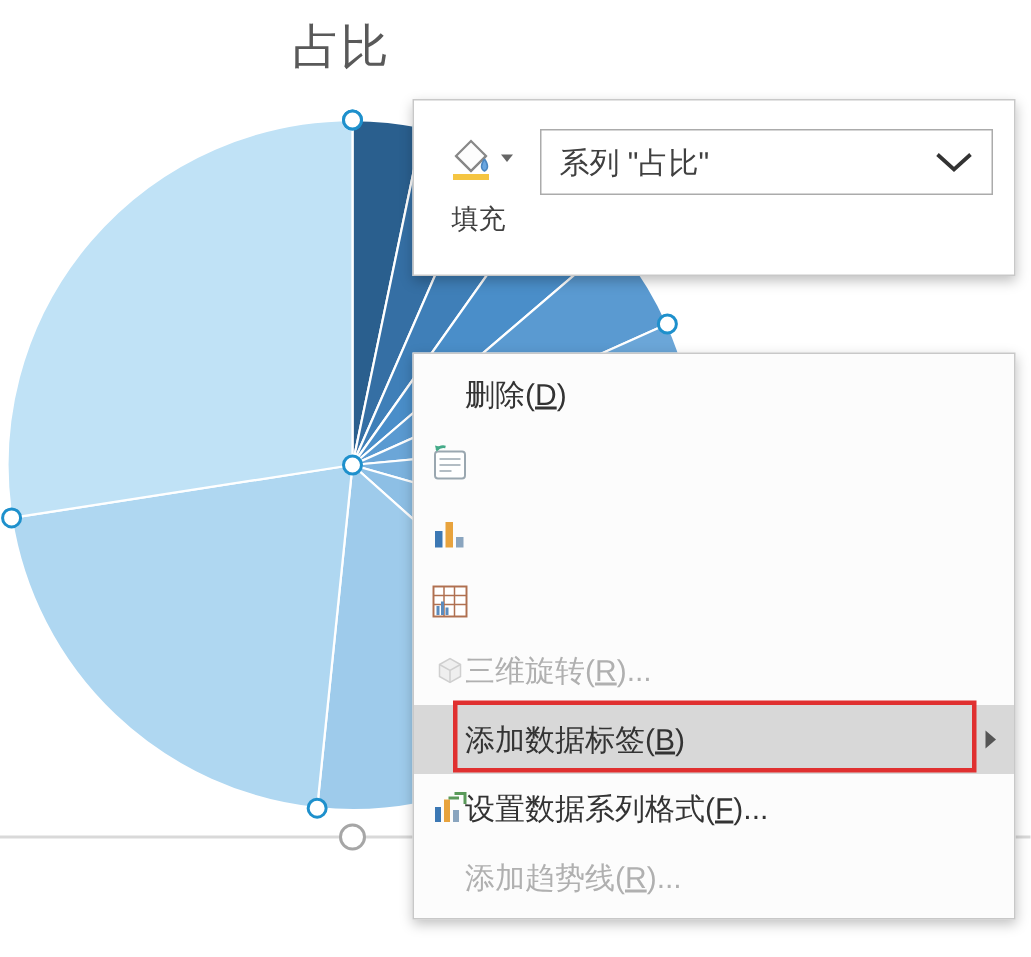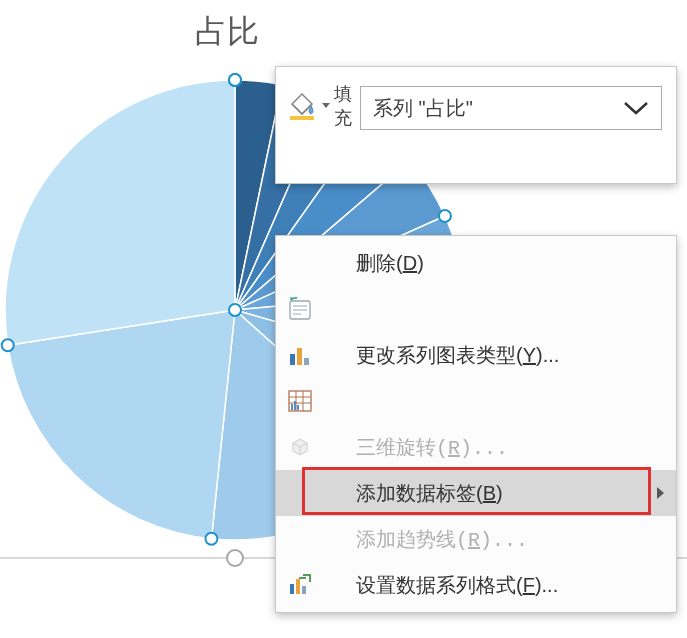--- a/index.html
+++ b/index.html
@@ -56,21 +56,21 @@
     box-shadow: 0 3px 8px rgba(0,0,0,0.25);
   }
   .mini-toolbar-inner {
     display: flex;
     align-items: flex-start;
     padding: 10px 8px 6px 8px;
     gap: 6px;
   }
   .tool-btn {
     display: flex;
-    flex-direction: row;
+    flex-direction: column;
     align-items: center;
     width: 70px;
     padding-top: 5px;
     gap: 4px;
   }
   .tool-btn .icon-row {
     display: flex;
     align-items: center;
     justify-content: center;
     gap: 2px;
@@ -108,26 +108,26 @@
     width: 402px;
     background: #fcfcfc;
     border: 1px solid #c8c8c8;
     box-shadow: 0 3px 8px rgba(0,0,0,0.25);
     padding: 4px 0;
   }
   .menu-item {
     display: flex;
     align-items: center;
     height: 46px;
-    padding-left: 80px;
+    padding-left: 34px;
     position: relative;
     font-size: 20px;
     color: #333;
   }
-  .menu-item.disabled { color: #b0b0b0; font-family: Liberation Mono, monospace; }
+  .menu-item.disabled { color: #b0b0b0; }
   .menu-item .icon {
     position: absolute;
     left: 10px;
     width: 28px;
     height: 28px;
     display: flex;
     align-items: center;
     justify-content: center;
   }
   .menu-item .arrow {
@@ -236,21 +236,20 @@
     </span>
   </div>
   <div class="menu-item">
     <span class="icon">
       <svg width="26" height="26" viewBox="0 0 26 26">
         <rect x="3" y="12" width="5" height="11" fill="#3c78b4"></rect>
         <rect x="10" y="6" width="5" height="17" fill="#e8a33d"></rect>
         <rect x="17" y="16" width="5" height="7" fill="#8aa5bf"></rect>
       </svg>
     </span>
-    <span id="mi-change">更改系列图表类型(<span class="underline">Y</span>)...</span>
   </div>
   <div class="menu-item">
     <span class="icon">
       <svg width="26" height="26" viewBox="0 0 26 26">
         <rect x="2" y="3" width="22" height="20" fill="#fff" stroke="#b07050" stroke-width="1.3"></rect>
         <line x1="2" y1="9" x2="24" y2="9" stroke="#b07050"></line>
         <line x1="2" y1="15" x2="24" y2="15" stroke="#b07050"></line>
         <line x1="9" y1="3" x2="9" y2="23" stroke="#b07050"></line>
         <line x1="16" y1="3" x2="16" y2="23" stroke="#b07050"></line>
         <rect x="4" y="16" width="2" height="6" fill="#5b8bbd"></rect>
@@ -266,32 +265,32 @@
         <path d="M5 8 L12 12 L19 8 M12 12 L12 20" fill="none" stroke="#cfcfcf"></path>
       </svg>
     </span>
     <span id="mi-rotate">三维旋转(<span class="underline">R</span>)...</span>
   </div>
   <div class="menu-item highlighted">
     <span class="icon"></span>
     <span id="mi-labels">添加数据标签(<span class="underline">B</span>)</span>
     <span class="arrow"></span>
   </div>
-  <div class="menu-item disabled">
-    <span class="icon"></span>
-    <span id="mi-trend">添加趋势线(<span class="underline">R</span>)...</span>
-  </div>
   <div class="menu-item">
     <span class="icon">
       <svg width="26" height="26" viewBox="0 0 26 26">
         <rect x="3" y="12" width="4" height="10" fill="#3c78b4"></rect>
         <rect x="9" y="7" width="4" height="15" fill="#e8a33d"></rect>
         <rect x="15" y="14" width="4" height="8" fill="#8aa5bf"></rect>
         <path d="M16 3 L23 3 L23 10" fill="none" stroke="#5a9a5a" stroke-width="2"></path>
         <path d="M19 6 L23 3 L20 0" fill="none" stroke="#5a9a5a" stroke-width="0"></path>
         <path d="M12 6 L19 6" stroke="#5a9a5a" stroke-width="2"></path>
       </svg>
     </span>
     <span id="mi-format">设置数据系列格式(<span class="underline">F</span>)...</span>
   </div>
+  <div class="menu-item disabled">
+    <span class="icon"></span>
+    <span id="mi-trend">添加趋势线(<span class="underline">R</span>)...</span>
+  </div>
 </div>
 
 <div class="highlight-box" style="top:467px; left:302px; width:349px; height:48px;"></div>
 
 </body></html>

